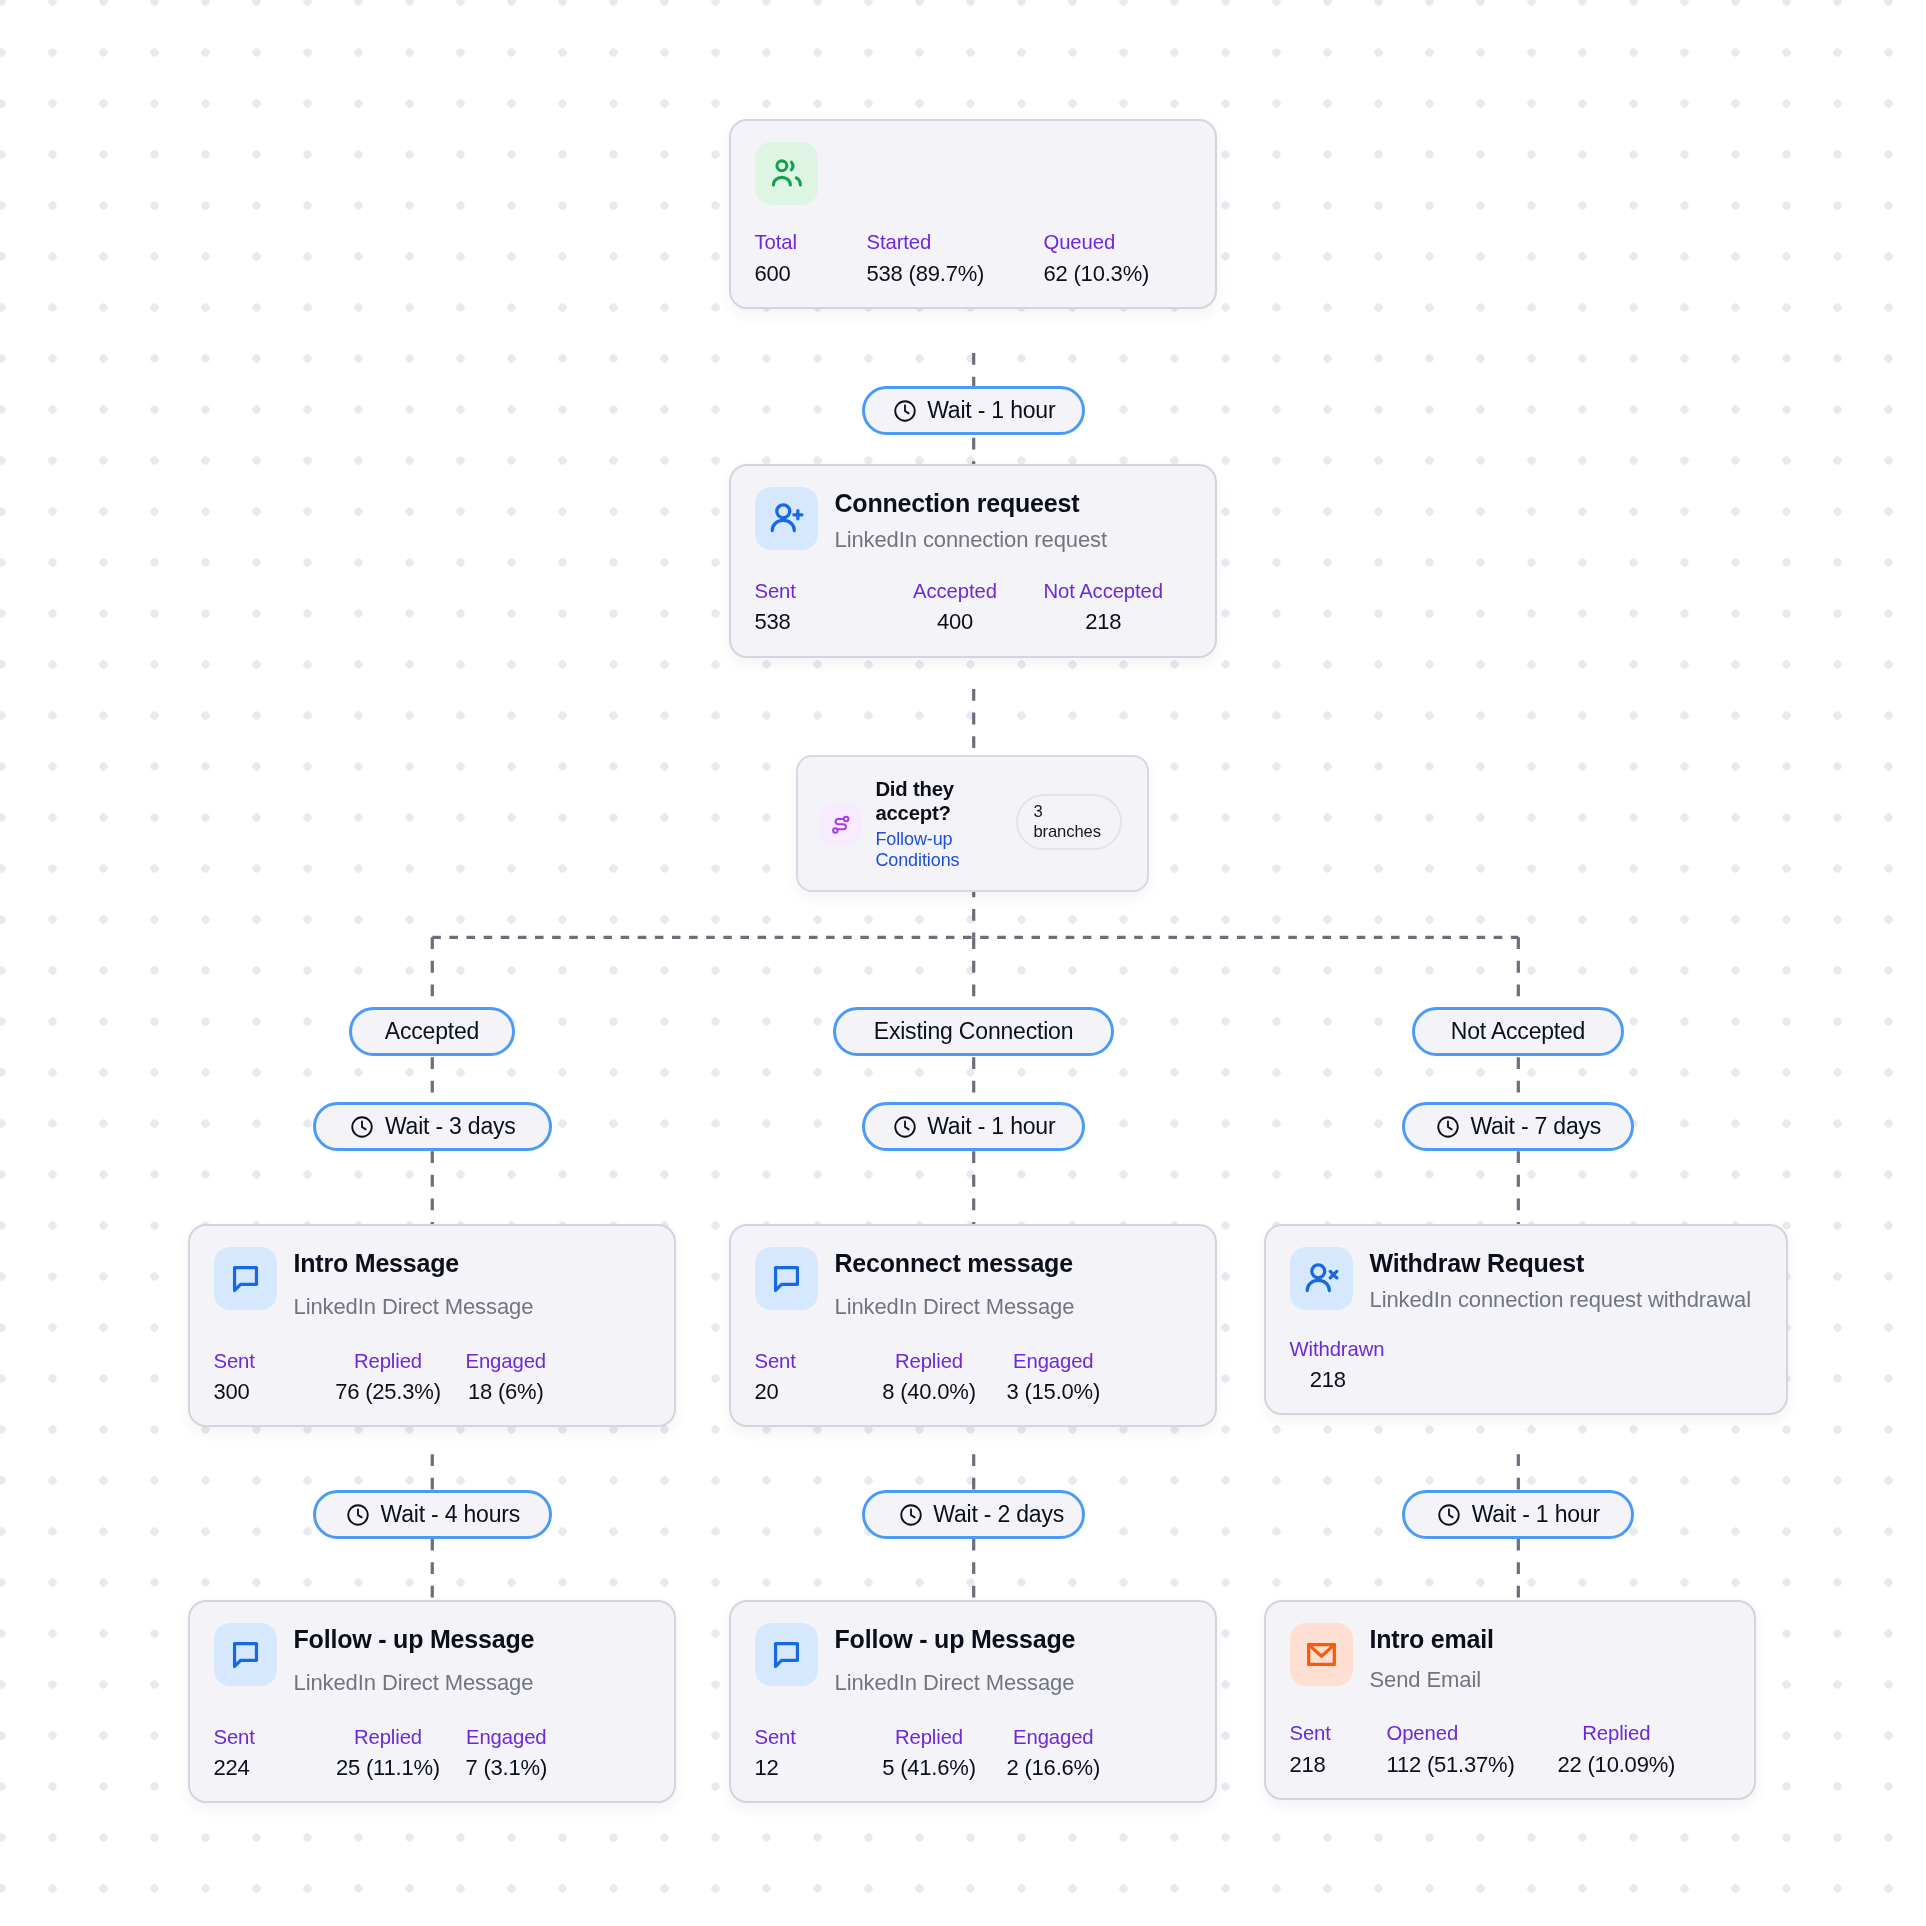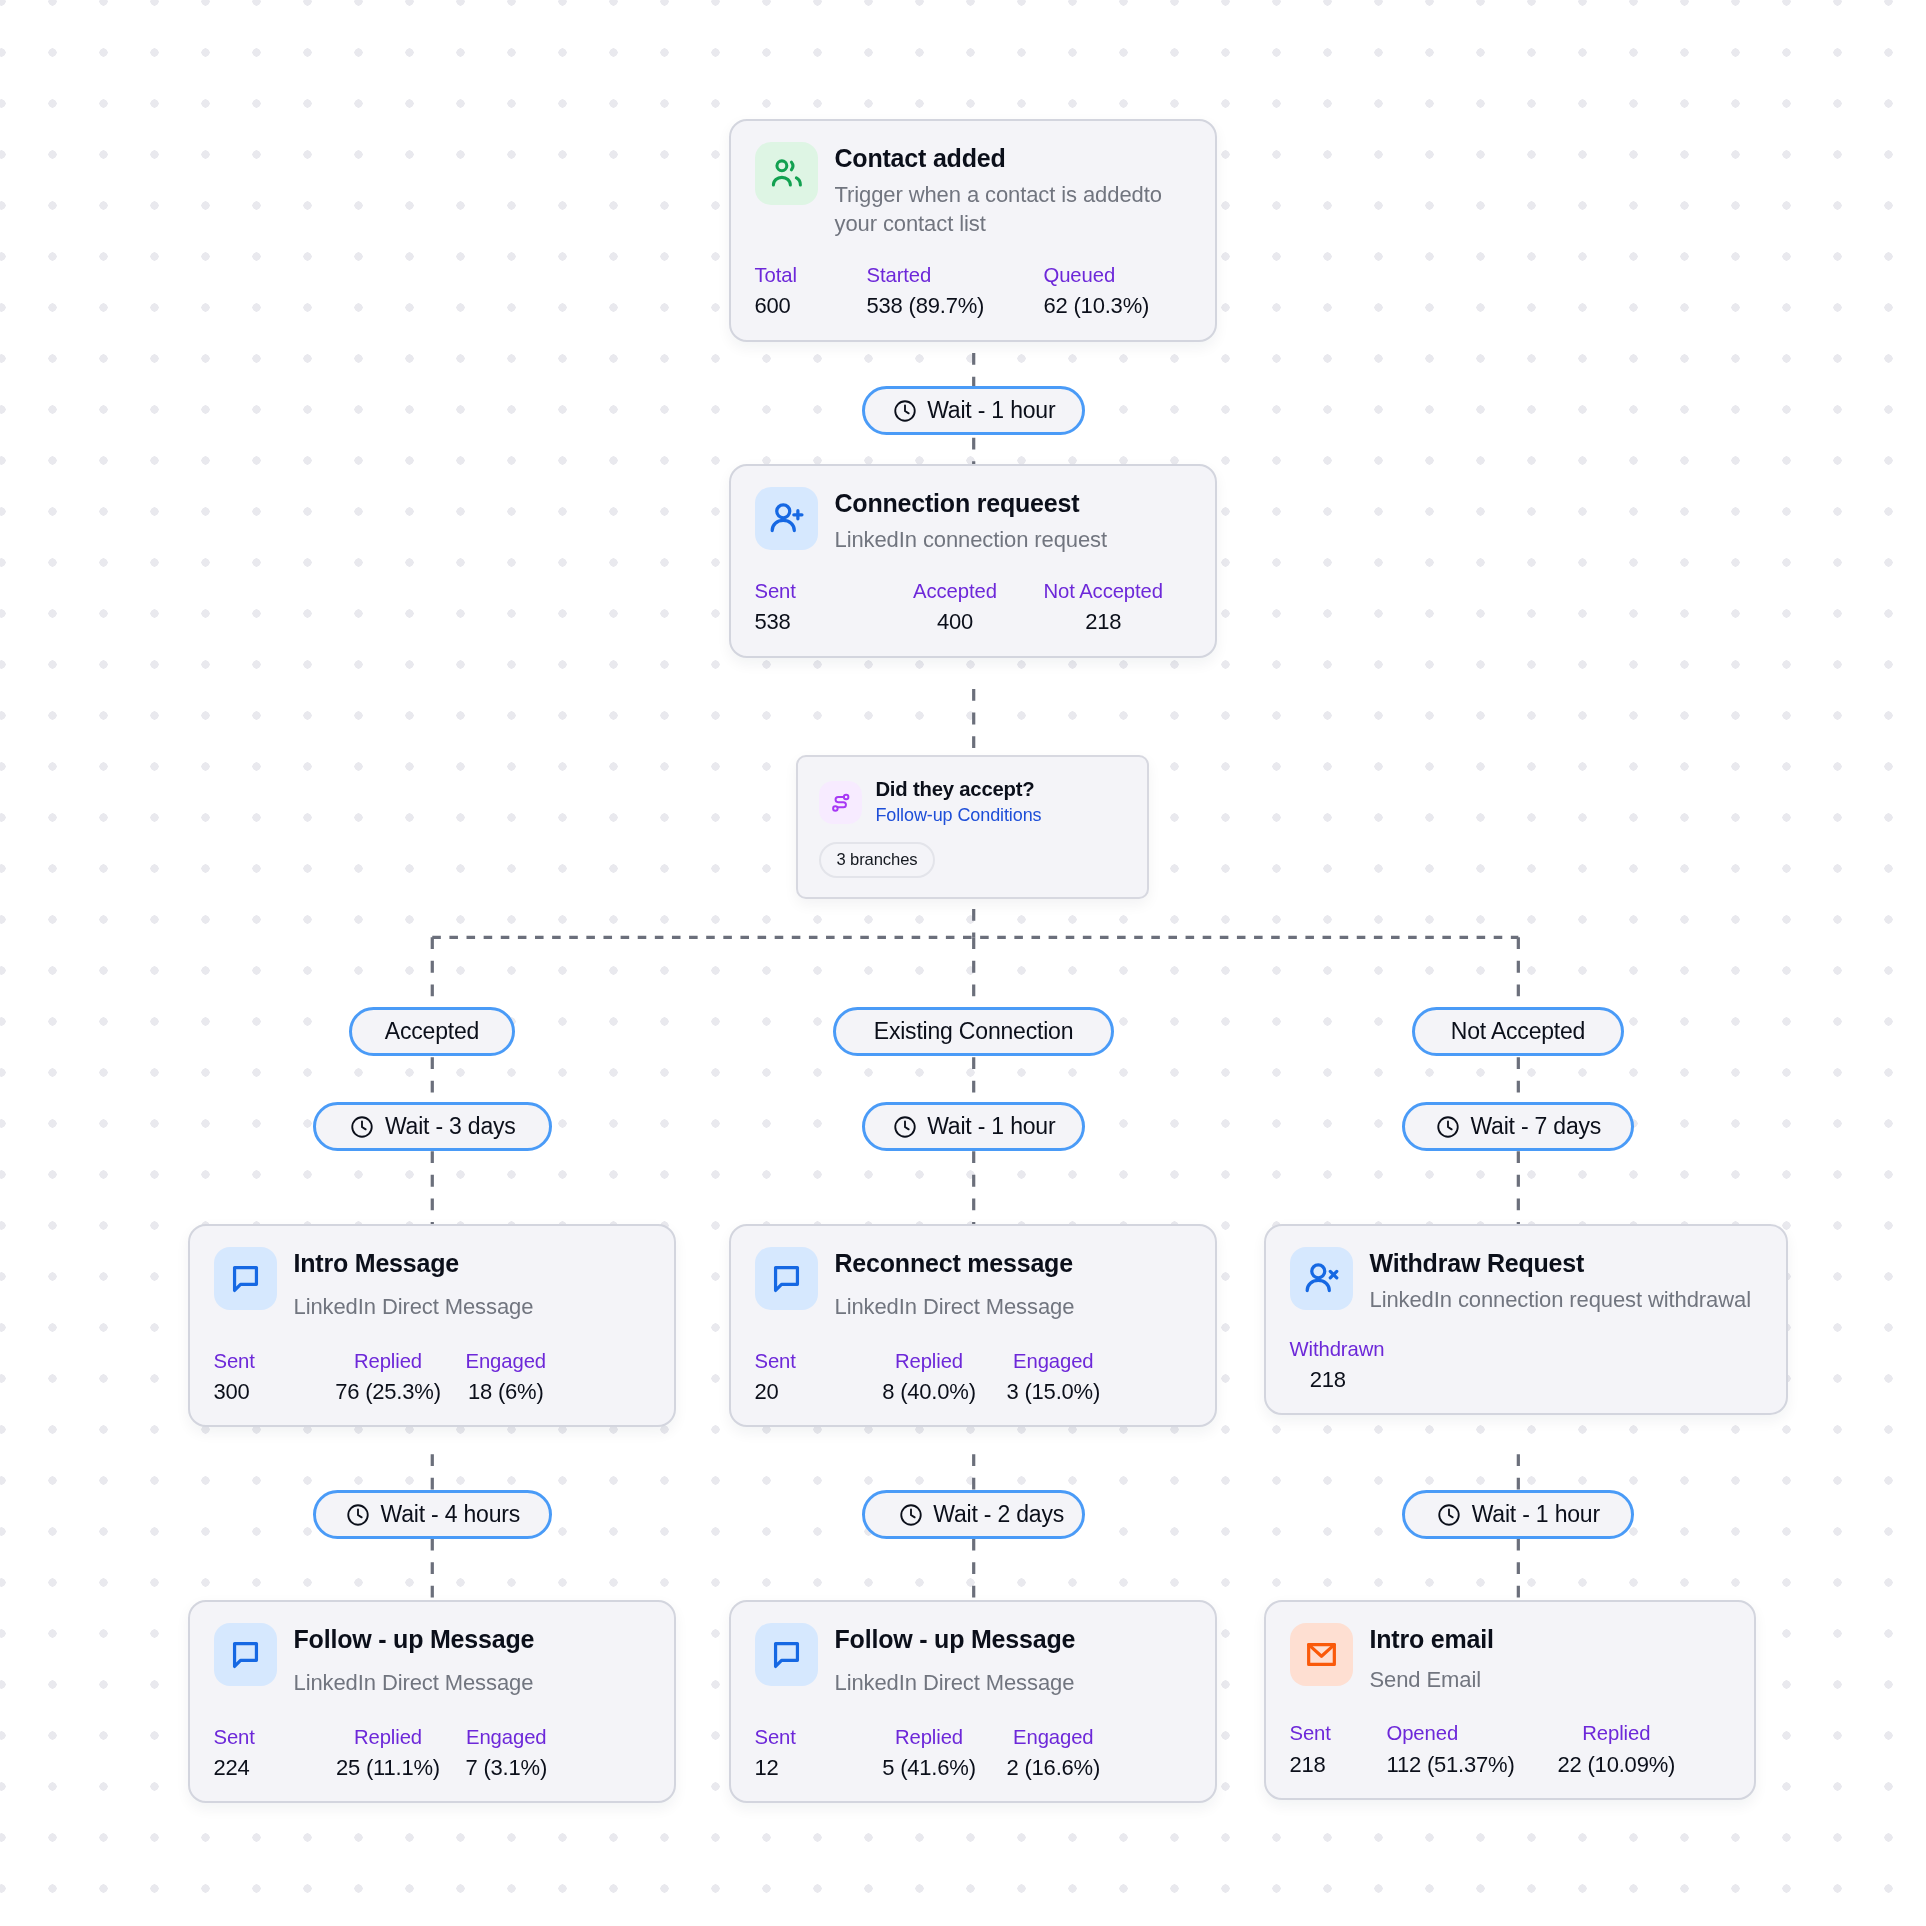--- a/index.html
+++ b/index.html
@@ -102,24 +102,24 @@
     color: #0b0f1a;
     letter-spacing: -0.2px;
   }
 
   
   .cond-card {
     position: absolute;
     z-index: 3;
     background: #f4f4f8;
     border: 2.7px solid #d7d8e0;
-    border-radius: 10px;
+    border-radius: 16px;
     padding: 21.4px 24.6px 19px 21.4px;
     display: flex;
-    flex-direction: column;
+    flex-direction: row;
     box-shadow: 0 5.4px 14px rgba(23,28,48,.05);
   }
   .cond-head { display: flex; align-items: center; gap: 13px; }
   .cond-icon {
     flex: 0 0 auto;
     width: 43px; height: 43px;
     border-radius: 14px;
     background: #f7ebff;
     display: flex; align-items: center; justify-content: center;
   }
@@ -211,24 +211,20 @@
   <div class="node-card" style="left:729px; top:119px; width:488px;">
     <div class="node-head">
       <div class="node-icon green">
         <svg width="37" height="37" viewBox="0 0 24 24" fill="none" stroke="#12a150" stroke-width="2" stroke-linecap="round" stroke-linejoin="round">
           <circle cx="9" cy="7" r="3.2"></circle>
           <path d="M3.5 19.5c0-3 2.5-5 5.5-5s5.5 2 5.5 5"></path>
           <path d="M15.2 4.6a4 4 0 0 1 0 5"></path>
           <path d="M18.4 14.9c1.6.8 2.6 2.4 2.6 4.6"></path>
         </svg>
       </div>
-      <div class="node-text">
-        <div class="node-title">Contact added</div>
-        <div class="node-subtitle">Trigger when a contact is addedto your contact list</div>
-      </div>
     </div>
     <div class="node-stats">
       <div class="stat" style="width:112px;">
         <span class="stat-label">Total</span>
         <span class="stat-value">600</span>
       </div>
       <div class="stat" style="width:177px;">
         <span class="stat-label">Started</span>
         <span class="stat-value">538 (89.7%)</span>
       </div>

